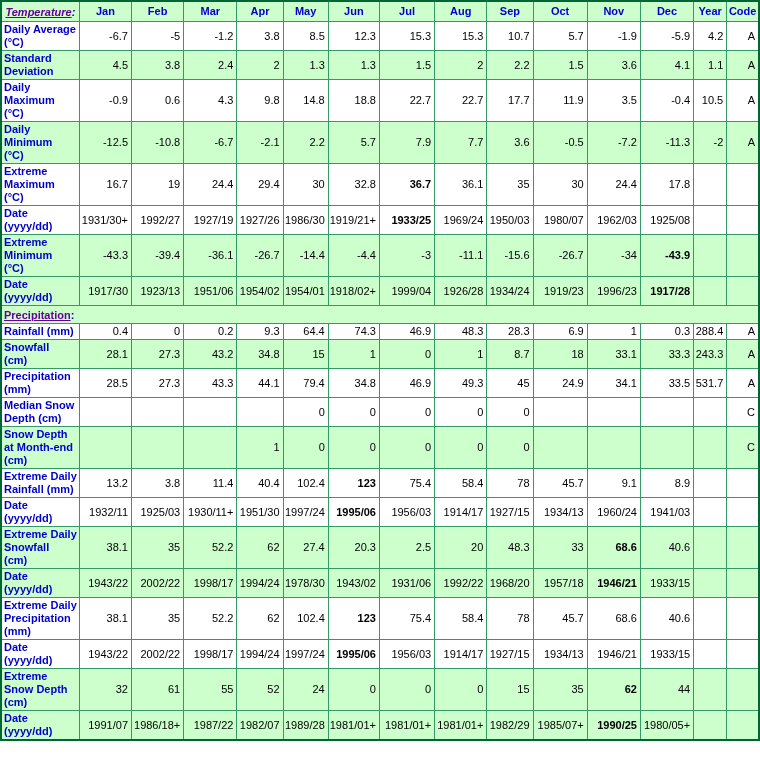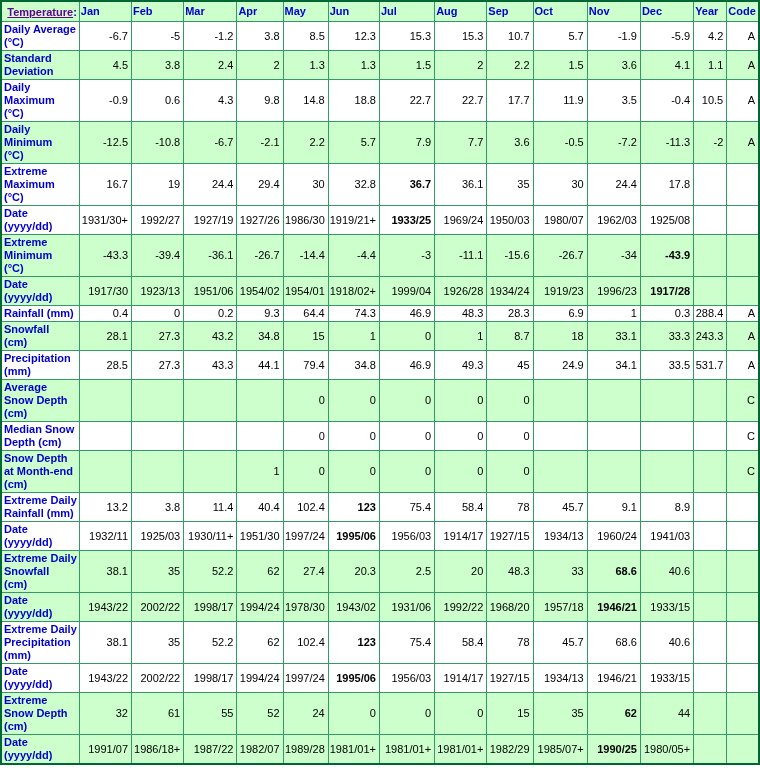--- a/index.html
+++ b/index.html
@@ -1,20 +1,20 @@
 <!DOCTYPE html>
 <html><head>
 <meta charset="utf-8">
 <style>
   html,body{margin:0;padding:0;background:#fff;}
   body{width:760px;font-family:"Liberation Sans",sans-serif;}
   table{border-collapse:collapse;table-layout:fixed;width:760px;border:2px solid #006633;background:#ffffff;}
   th,td{border:1px solid #339966;overflow:hidden;}
-  th.month{background:#CCFFCC;color:#0000CC;font-size:11px;font-weight:bold;text-align:left;padding:2px 1px;line-height:13px;margin-top:8px;}
-  th.corner{background:#CCFFCC;text-align:right;padding:2px 2px;line-height:13px;}
+  th.month{background:#CCFFCC;color:#0000CC;font-size:11px;font-weight:bold;text-align:center;padding:2px 1px;line-height:13px;margin-top:8px;}
+  th.corner{background:#CCFFCC;text-align:center;padding:2px 2px;line-height:13px;font-style:italic;}
   a.seclink{color:#660099;font-weight:bold;font-size:11px;text-decoration:underline;}
   span.colon{color:#000099;font-weight:bold;font-size:11px;text-decoration:none;}
   td.label{color:#0000CC;font-weight:bold;font-size:11px;line-height:13px;text-align:left;vertical-align:middle;padding:1px 1px 1px 2px;white-space:pre-line;}
   td.num{color:#000000;font-size:11px;line-height:13px;text-align:right;vertical-align:middle;padding:1px 3px 1px 1px;}
   td.num.bold{font-weight:bold;}
   tr.shade td{background:#CCFFCC;}
   tr:not(.shade) td{background:#FFFFFF;}
   td.sectioncell{background:#CCFFCC !important;padding:1px 2px;line-height:14px;}
 </style>
 </head>
@@ -200,20 +200,23 @@
         <td class="num">1999/04</td>
         <td class="num">1926/28</td>
         <td class="num">1934/24</td>
         <td class="num">1919/23</td>
         <td class="num">1996/23</td>
         <td class="num bold">1917/28</td>
         <td class="num"></td>
         <td class="num"></td>
       </tr>
       <tr>
+        <td colspan="15" class="sectioncell"><a class="seclink" href="#">Precipitation</a><span class="colon">:</span></td>
+      </tr>
+      <tr>
         <td class="label">Rainfall (mm)</td>
         <td class="num">0.4</td>
         <td class="num">0</td>
         <td class="num">0.2</td>
         <td class="num">9.3</td>
         <td class="num">64.4</td>
         <td class="num">74.3</td>
         <td class="num">46.9</td>
         <td class="num">48.3</td>
         <td class="num">28.3</td>
@@ -252,39 +255,20 @@
         <td class="num">34.8</td>
         <td class="num">46.9</td>
         <td class="num">49.3</td>
         <td class="num">45</td>
         <td class="num">24.9</td>
         <td class="num">34.1</td>
         <td class="num">33.5</td>
         <td class="num">531.7</td>
         <td class="num">A</td>
       </tr>
-      <tr class="shade">
-        <td class="label">Average
-Snow Depth
-(cm)</td>
-        <td class="num"></td>
-        <td class="num"></td>
-        <td class="num"></td>
-        <td class="num"></td>
-        <td class="num">0</td>
-        <td class="num">0</td>
-        <td class="num">0</td>
-        <td class="num">0</td>
-        <td class="num">0</td>
-        <td class="num"></td>
-        <td class="num"></td>
-        <td class="num"></td>
-        <td class="num"></td>
-        <td class="num">C</td>
-      </tr>
       <tr>
         <td class="label">Median Snow
 Depth (cm)</td>
         <td class="num"></td>
         <td class="num"></td>
         <td class="num"></td>
         <td class="num"></td>
         <td class="num">0</td>
         <td class="num">0</td>
         <td class="num">0</td>

